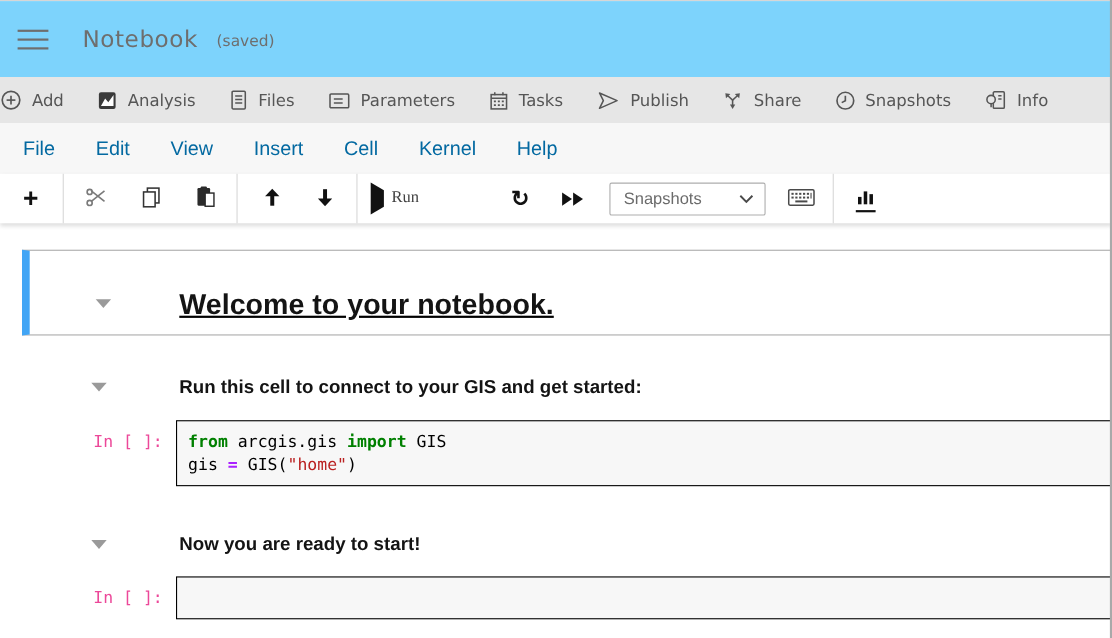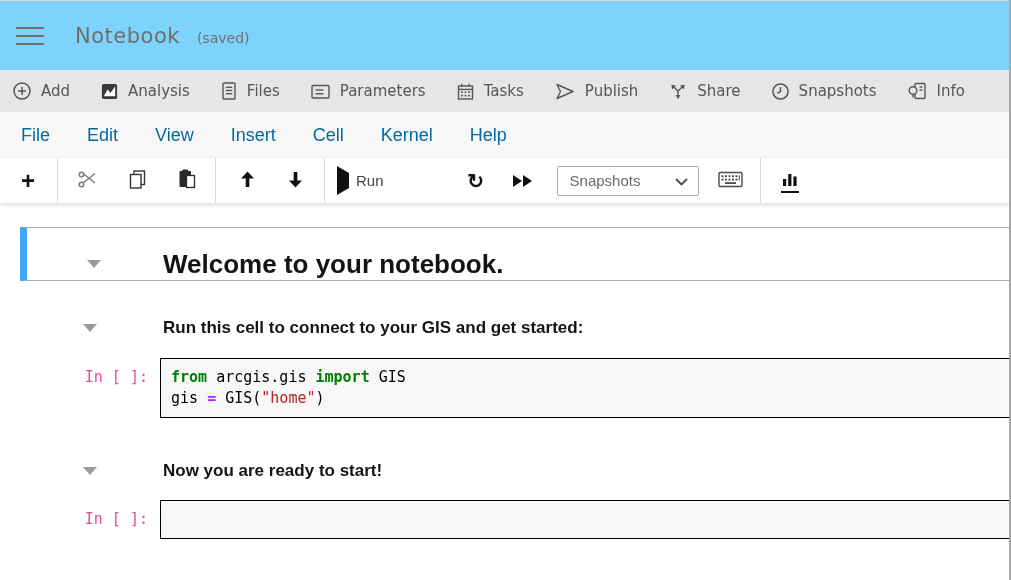--- a/index.html
+++ b/index.html
@@ -10,39 +10,39 @@
   
   .app-header { height:69px; display:flex; align-items:center; padding-left:16px;
                 background:#7dd3fc; font-family:"DejaVu Sans", sans-serif; }
   .hamburger { width:28px; cursor:pointer; background:none; border:none; }
   .hamburger span { display:block; height:2px; background:#6e6e6e; margin:6px 0; }
   .app-title { font-size:21px; font-weight:normal; color:#6e6e6e; letter-spacing:0.5px; margin-left:31px; }
   .save-status { font-size:14px; color:#6e6e6e; margin-left:17px; margin-top:4px; }
 
   
   .app-toolbar { height:42px; background:#e6e6e6; display:flex; align-items:center;
-                 padding-left:12px; gap:30px; font-family:"DejaVu Sans", sans-serif; }
+                 padding-left:0; gap:30px; font-family:"DejaVu Sans", sans-serif; }
   .app-tool { display:flex; align-items:center; gap:9px; font-size:15px; color:#565656; cursor:pointer; }
   .app-tool svg { display:block; }
 
   
   .menu-bar { height:46px; background:#f7f7f7; display:flex; align-items:center;
               padding-left:21px; gap:37px; }
   .menu-item { font-size:18px; color:#0369a1; cursor:pointer; }
 
   
   .nb-toolbar { height:45px; background:#fff; display:flex; align-items:center;
                 padding-left:14px; position:relative; box-shadow:0 2px 4px rgba(0,0,0,0.14); }
   .nbt-btn { height:45px; min-width:28px; display:flex; align-items:center; justify-content:center;
              cursor:pointer; background:none; border:none; }
   .nbt-sep { width:1px; height:45px; background:#d8d8d8; flex-shrink:0; }
   .glyph-plus { font-size:24px; font-weight:bold; color:#111; line-height:1; }
   .play-tri { width:0; height:0; border-left:12px solid #111; border-top:7px solid transparent;
               border-bottom:7px solid transparent; }
-  .run-label { font-size:15px; color:#424242; margin-left:7px; }
+  .run-label { font-size:15px; color:#424242; margin-left:7px;font-family:Liberation Serif, serif; }
   .stop-sq { width:14px; height:14px; background:#111; }
   .glyph-restart { font-size:20px; font-weight:bold; color:#111; line-height:1; }
   .ff { display:flex; gap:1px; }
   .ff i { width:0; height:0; border-left:9px solid #111; border-top:6px solid transparent;
           border-bottom:6px solid transparent; }
   .cell-type-select { margin-left:20px; width:142px; height:30px; background:#fff;
                       border:1px solid #adadad; border-radius:2px; display:flex; align-items:center;
                       justify-content:space-between; padding:0 10px 0 12px; cursor:pointer; }
   .cell-type-select .val { font-size:15px; color:#6b6b6b; }
   .chart-underline { border-bottom:2px solid #111; padding-bottom:2px; }
@@ -56,22 +56,22 @@
   .cell:nth-child(5) { margin-top:18px; }
 
   .prompt { width:140px; flex-shrink:0; }
   .md-prompt { display:flex; justify-content:center; align-items:center; }
   .collapse { width:0; height:0; border-left:7px solid transparent; border-right:7px solid transparent;
               border-top:8px solid #9a9a9a; display:block; cursor:pointer; }
   .md-content { padding-left:3px; color:#141414; }
   .md-content h1 { font-size:26px; line-height:28px; }
   .md-content h3 { font-size:17px; line-height:22px; }
 
-  .cell.selected { border:1px solid #ababab; border-left:7px solid #42a5f5; height:54px;
-                   padding-top:20px; align-items:center; }
+  .cell.selected { border:1px solid #ababab; border-left:7px solid #42a5f5; height:78px;
+                   padding-top:20px; align-items:center;text-decoration:underline; }
   .cell.selected .prompt { width:133px; }
   .cell.selected { width:calc(100% - 20px); }
 
   .code-prompt { font-family:"DejaVu Sans Mono", monospace; font-size:15px; line-height:21px;
                  color:#ec4899; text-align:right; padding-right:12px; padding-top:9px; }
   .code-box { flex:1; background:#f7f7f7; border:1px solid #000000; padding:8px 10px; cursor:text; }
   .code-box pre { font-family:"DejaVu Sans Mono", monospace; font-size:15px; line-height:21px;
                   color:#000; min-height:21px; white-space:pre; }
   .tok-kw { color:#008000; font-weight:bold; }
   .tok-op { color:#aa22ff; font-weight:bold; }

